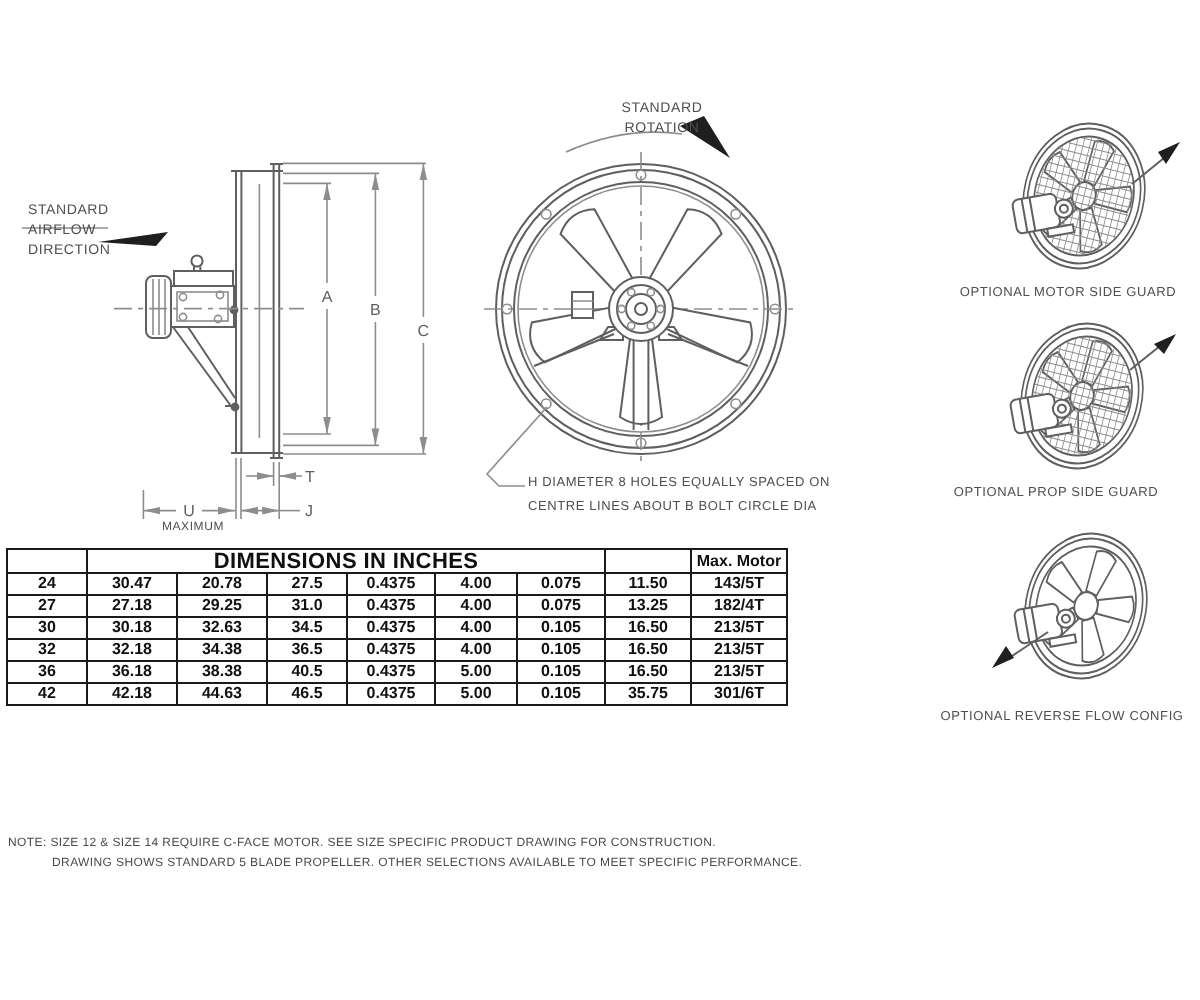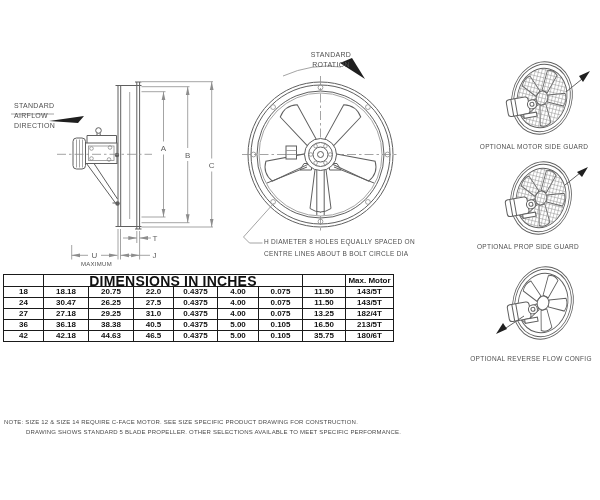--- a/index.html
+++ b/index.html
@@ -28,21 +28,21 @@
   .tiny{font-size:6px;}
   .note6{font-size:6.5px;line-height:11.5px;}
 
   
   #dims-table{position:absolute;left:3px;top:274px;border-collapse:collapse;
               border:1.5px solid var(--table-border,#1a1a1a);
               font:bold 8px "Liberation Sans",sans-serif;color:var(--table-text,#101010);}
   #dims-table th,#dims-table td{border:1px solid var(--table-border,#1a1a1a);
               text-align:center;vertical-align:middle;padding:0;height:10px;line-height:10px;}
   #dims-table thead th{height:11px;}
-  .ttitle{font-size:14px;letter-spacing:.2px;}
+  .ttitle{font-size:11px;letter-spacing:.2px;}
 
   #notes{position:absolute;left:4px;top:418px;color:#4a4a4a;
          font-size:6px;line-height:9.5px;letter-spacing:.2px;white-space:nowrap;}
   #notes .n2{margin-left:22px;}
 </style>
 </head>
 <body>
 
 <div id="sheet">
 
@@ -258,73 +258,84 @@
   <thead>
     <tr>
       <th></th>
       <th colspan="6" class="ttitle">DIMENSIONS IN INCHES</th>
       <th></th>
       <th>Max. Motor</th>
     </tr>
   </thead>
   <tbody>
         <tr>
-          <td>18</td>
-          <td>18.18</td>
-          <td>20.75</td>
-          <td>22.0</td>
+          <td>24</td>
+          <td>30.47</td>
+          <td>20.78</td>
+          <td>27.5</td>
           <td>0.4375</td>
           <td>4.00</td>
           <td>0.075</td>
           <td>11.50</td>
           <td>143/5T</td>
         </tr>
         <tr>
-          <td>24</td>
-          <td>30.47</td>
-          <td>26.25</td>
-          <td>27.5</td>
-          <td>0.4375</td>
-          <td>4.00</td>
-          <td>0.075</td>
-          <td>11.50</td>
-          <td>143/5T</td>
-        </tr>
-        <tr>
           <td>27</td>
           <td>27.18</td>
           <td>29.25</td>
           <td>31.0</td>
           <td>0.4375</td>
           <td>4.00</td>
           <td>0.075</td>
           <td>13.25</td>
           <td>182/4T</td>
         </tr>
         <tr>
+          <td>30</td>
+          <td>30.18</td>
+          <td>32.63</td>
+          <td>34.5</td>
+          <td>0.4375</td>
+          <td>4.00</td>
+          <td>0.105</td>
+          <td>16.50</td>
+          <td>213/5T</td>
+        </tr>
+        <tr>
+          <td>32</td>
+          <td>32.18</td>
+          <td>34.38</td>
+          <td>36.5</td>
+          <td>0.4375</td>
+          <td>4.00</td>
+          <td>0.105</td>
+          <td>16.50</td>
+          <td>213/5T</td>
+        </tr>
+        <tr>
           <td>36</td>
           <td>36.18</td>
           <td>38.38</td>
           <td>40.5</td>
           <td>0.4375</td>
           <td>5.00</td>
           <td>0.105</td>
           <td>16.50</td>
           <td>213/5T</td>
         </tr>
         <tr>
           <td>42</td>
           <td>42.18</td>
           <td>44.63</td>
           <td>46.5</td>
           <td>0.4375</td>
           <td>5.00</td>
           <td>0.105</td>
           <td>35.75</td>
-          <td>180/6T</td>
+          <td>301/6T</td>
         </tr>
       </tbody>
 </table>
 
 <div id="notes">
   <div class="n1">NOTE:  SIZE 12 &amp; SIZE 14 REQUIRE C-FACE MOTOR.  SEE SIZE SPECIFIC PRODUCT DRAWING FOR CONSTRUCTION.</div>
   <div class="n2">DRAWING SHOWS STANDARD 5 BLADE PROPELLER.  OTHER SELECTIONS AVAILABLE TO MEET SPECIFIC PERFORMANCE.</div>
 </div>
 
 </div>

